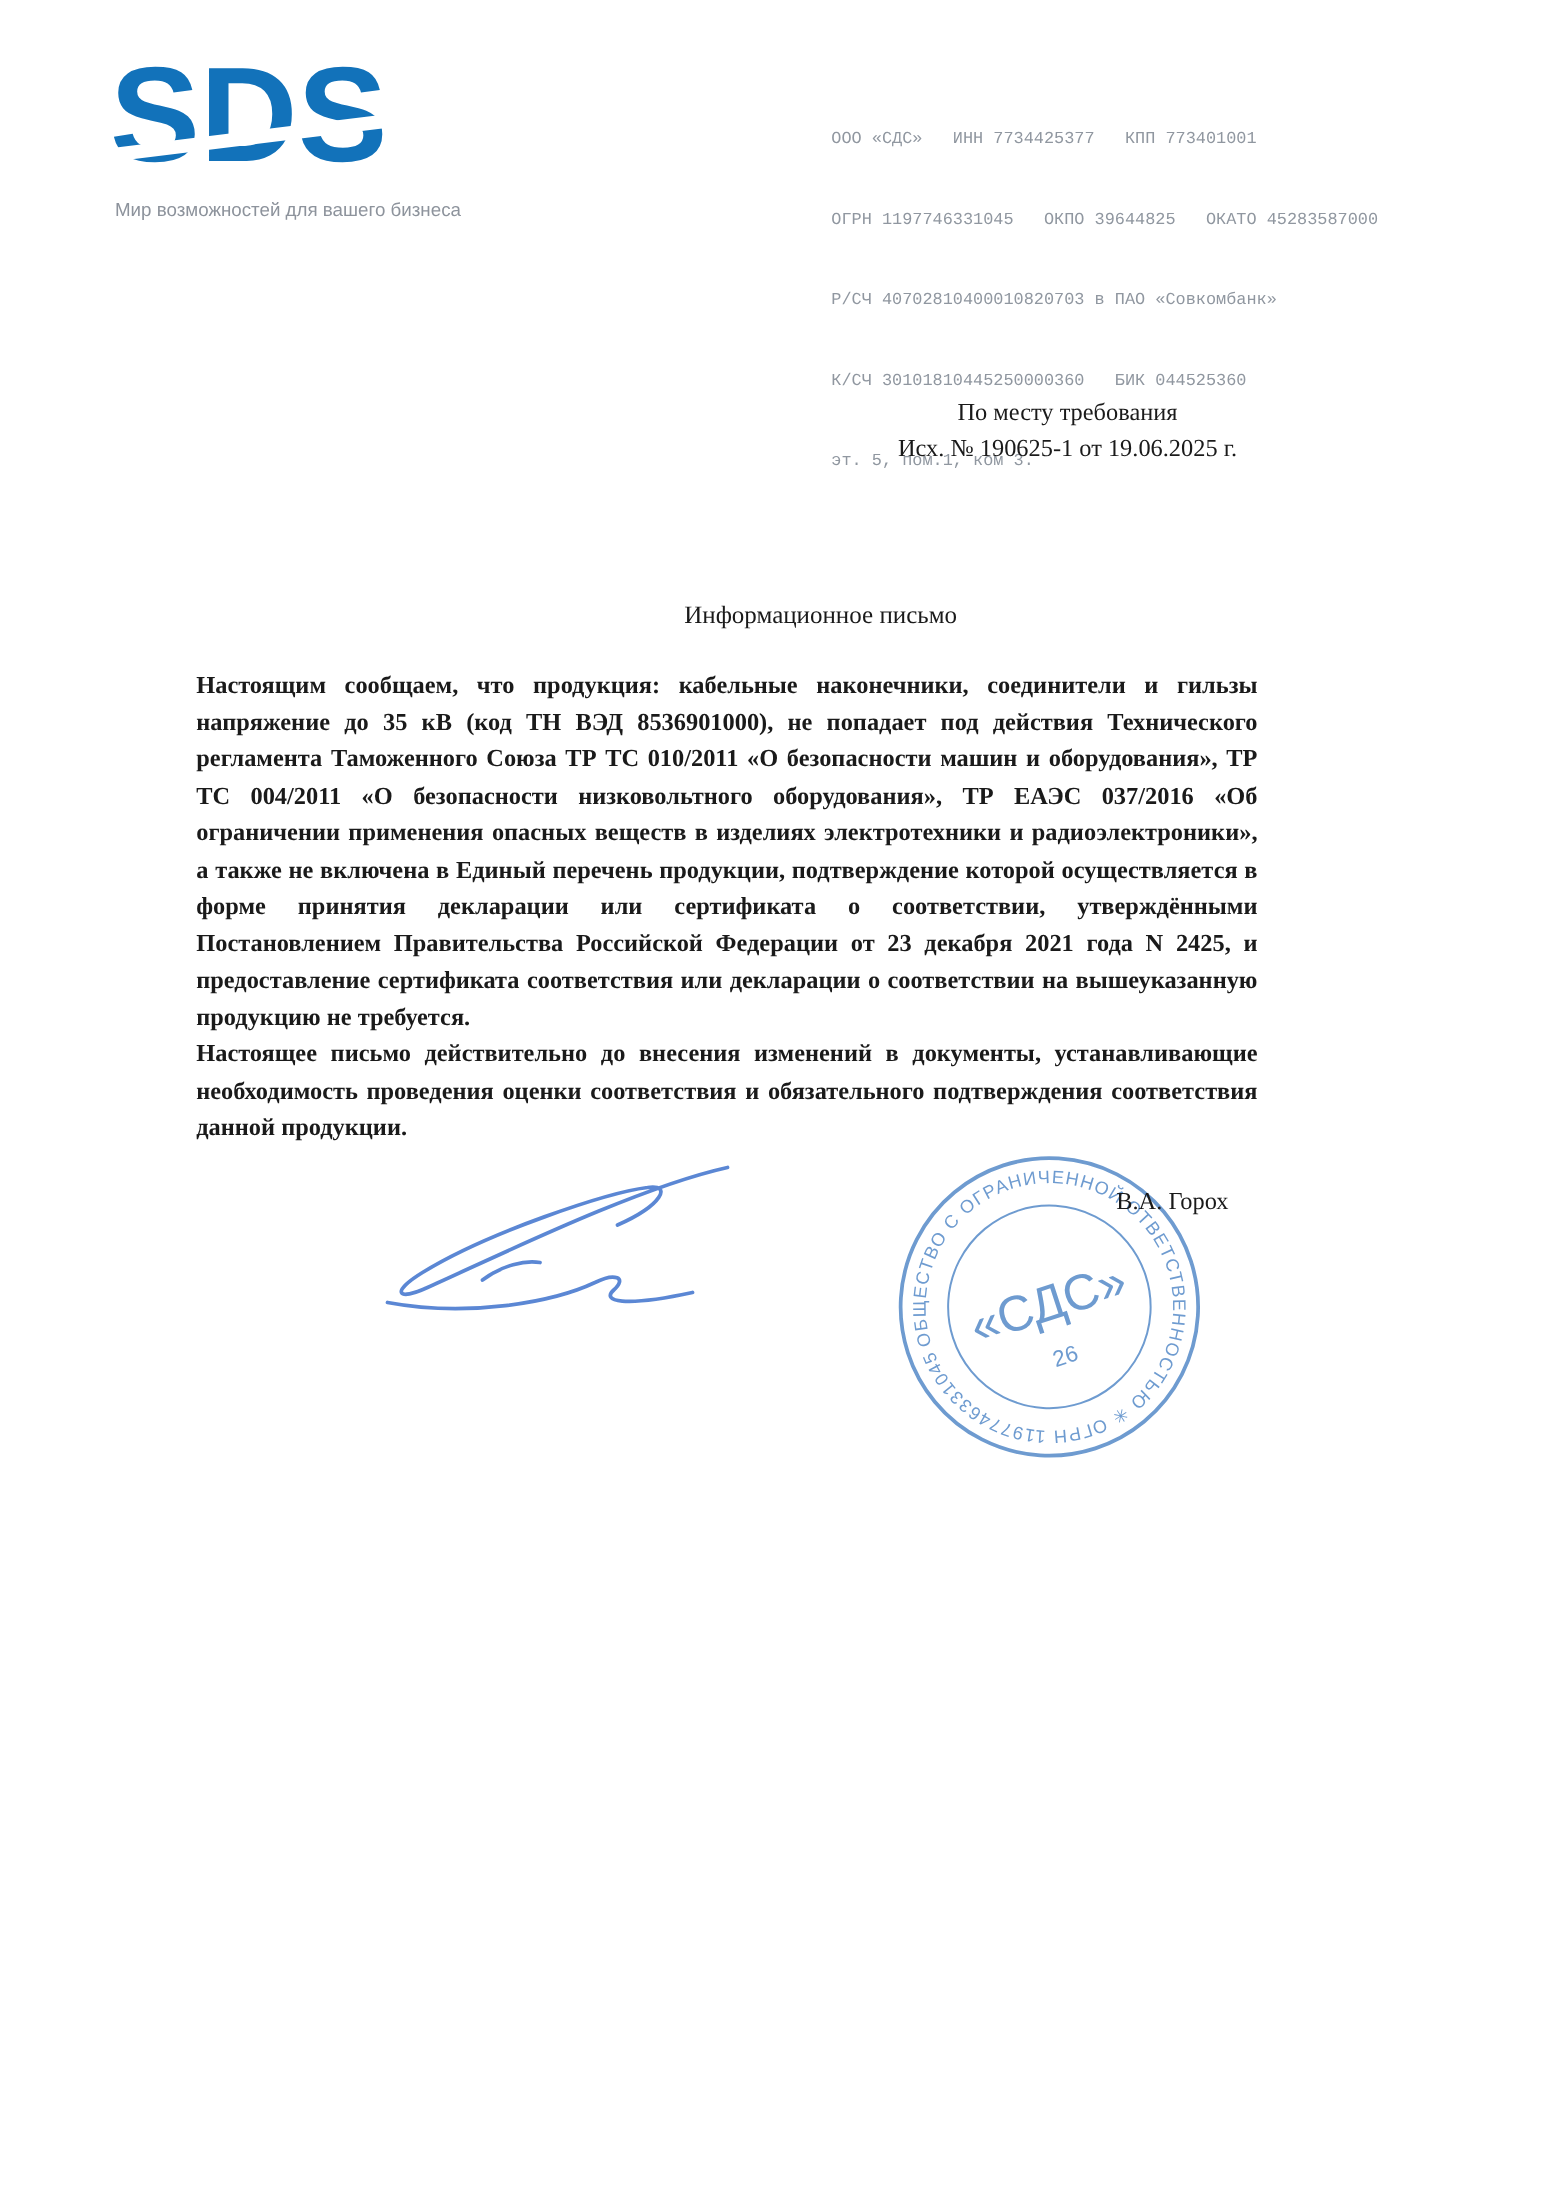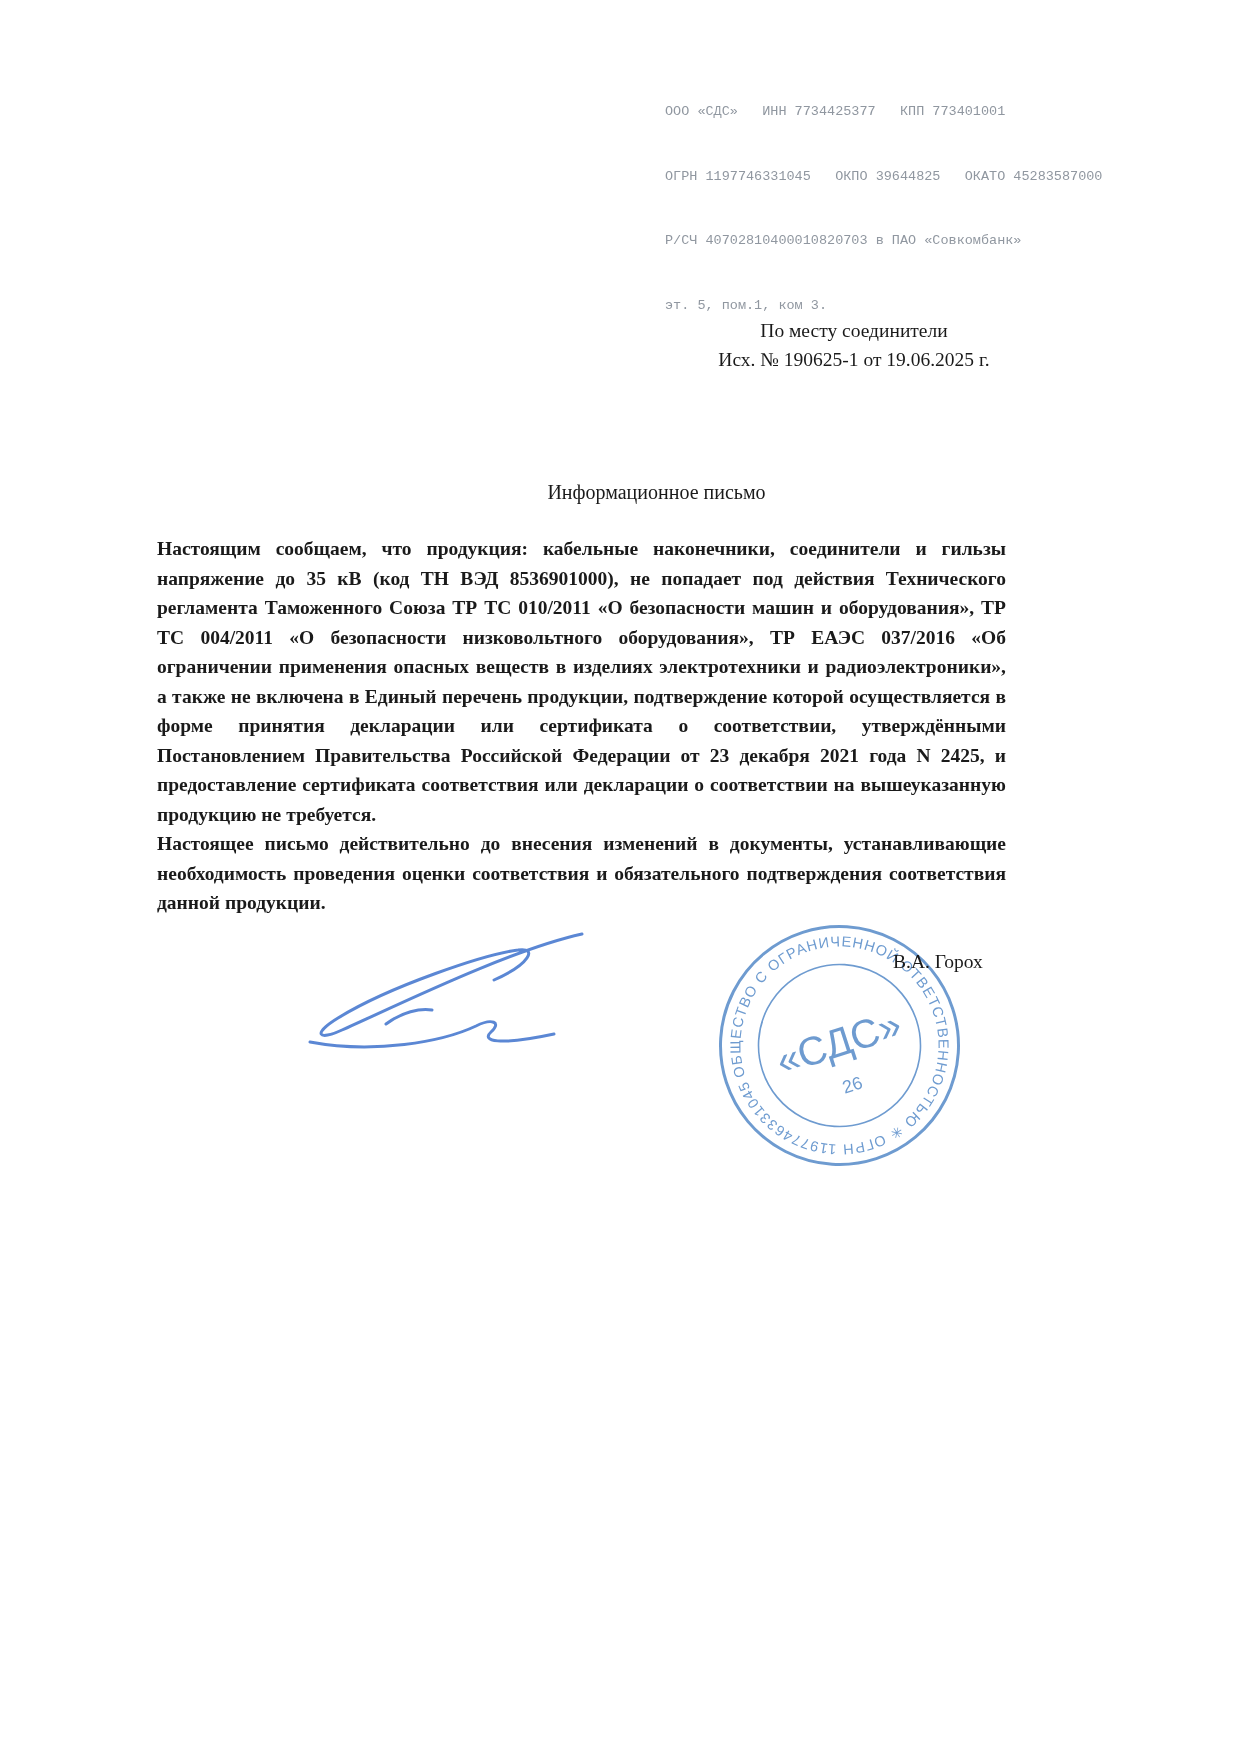--- a/index.html
+++ b/index.html
@@ -109,30 +109,38 @@
     width: 255px; height: 255px;
     transform: rotate(-18deg);
     opacity: 0.82;
   }
 </style>
 </head>
 <body>
 
 <div class="page">
 
+  <div class="logo-block">
+    <div class="logo-text">
+      <span>SDS</span>
+      <div class="logo-slash"></div>
+    </div>
+    <div class="logo-tagline">Мир возможностей для вашего бизнеса</div>
+  </div>
 
   <div class="company-block">
     <div>ООО «СДС»   ИНН 7734425377   КПП 773401001</div>
     <div>ОГРН 1197746331045   ОКПО 39644825   ОКАТО 45283587000</div>
     <div>Р/СЧ 40702810400010820703 в ПАО «Совкомбанк»</div>
+    <div>К/СЧ 30101810445250000360   БИК 044525360</div>
     <div>эт. 5, пом.1, ком 3.</div>
   </div>
 
   <div class="recipient-block">
-    <div>По месту соединители</div>
+    <div>По месту требования</div>
     <div>Исх. № 190625-1 от 19.06.2025 г.</div>
   </div>
 
   <h1 class="doc-title">Информационное письмо</h1>
 
   <div class="body-block">
     <p>Настоящим сообщаем, что продукция: кабельные наконечники, соединители и гильзы напряжение до 35 кВ (код ТН ВЭД 8536901000), не попадает под действия Технического регламента Таможенного Союза ТР ТС 010/2011 «О безопасности машин и оборудования», ТР ТС 004/2011 «О безопасности низковольтного оборудования», ТР ЕАЭС 037/2016 «Об ограничении применения опасных веществ в изделиях электротехники и радиоэлектроники», а также не включена в Единый перечень продукции, подтверждение которой осуществляется в форме принятия декларации или сертификата о соответствии, утверждёнными Постановлением Правительства Российской Федерации от 23 декабря 2021 года N 2425, и предоставление сертификата соответствия или декларации о соответствии на вышеуказанную продукцию не требуется.</p>
     <p>Настоящее письмо действительно до внесения изменений в документы, устанавливающие необходимость проведения оценки соответствия и обязательного подтверждения соответствия данной продукции.</p>
   </div>
 

